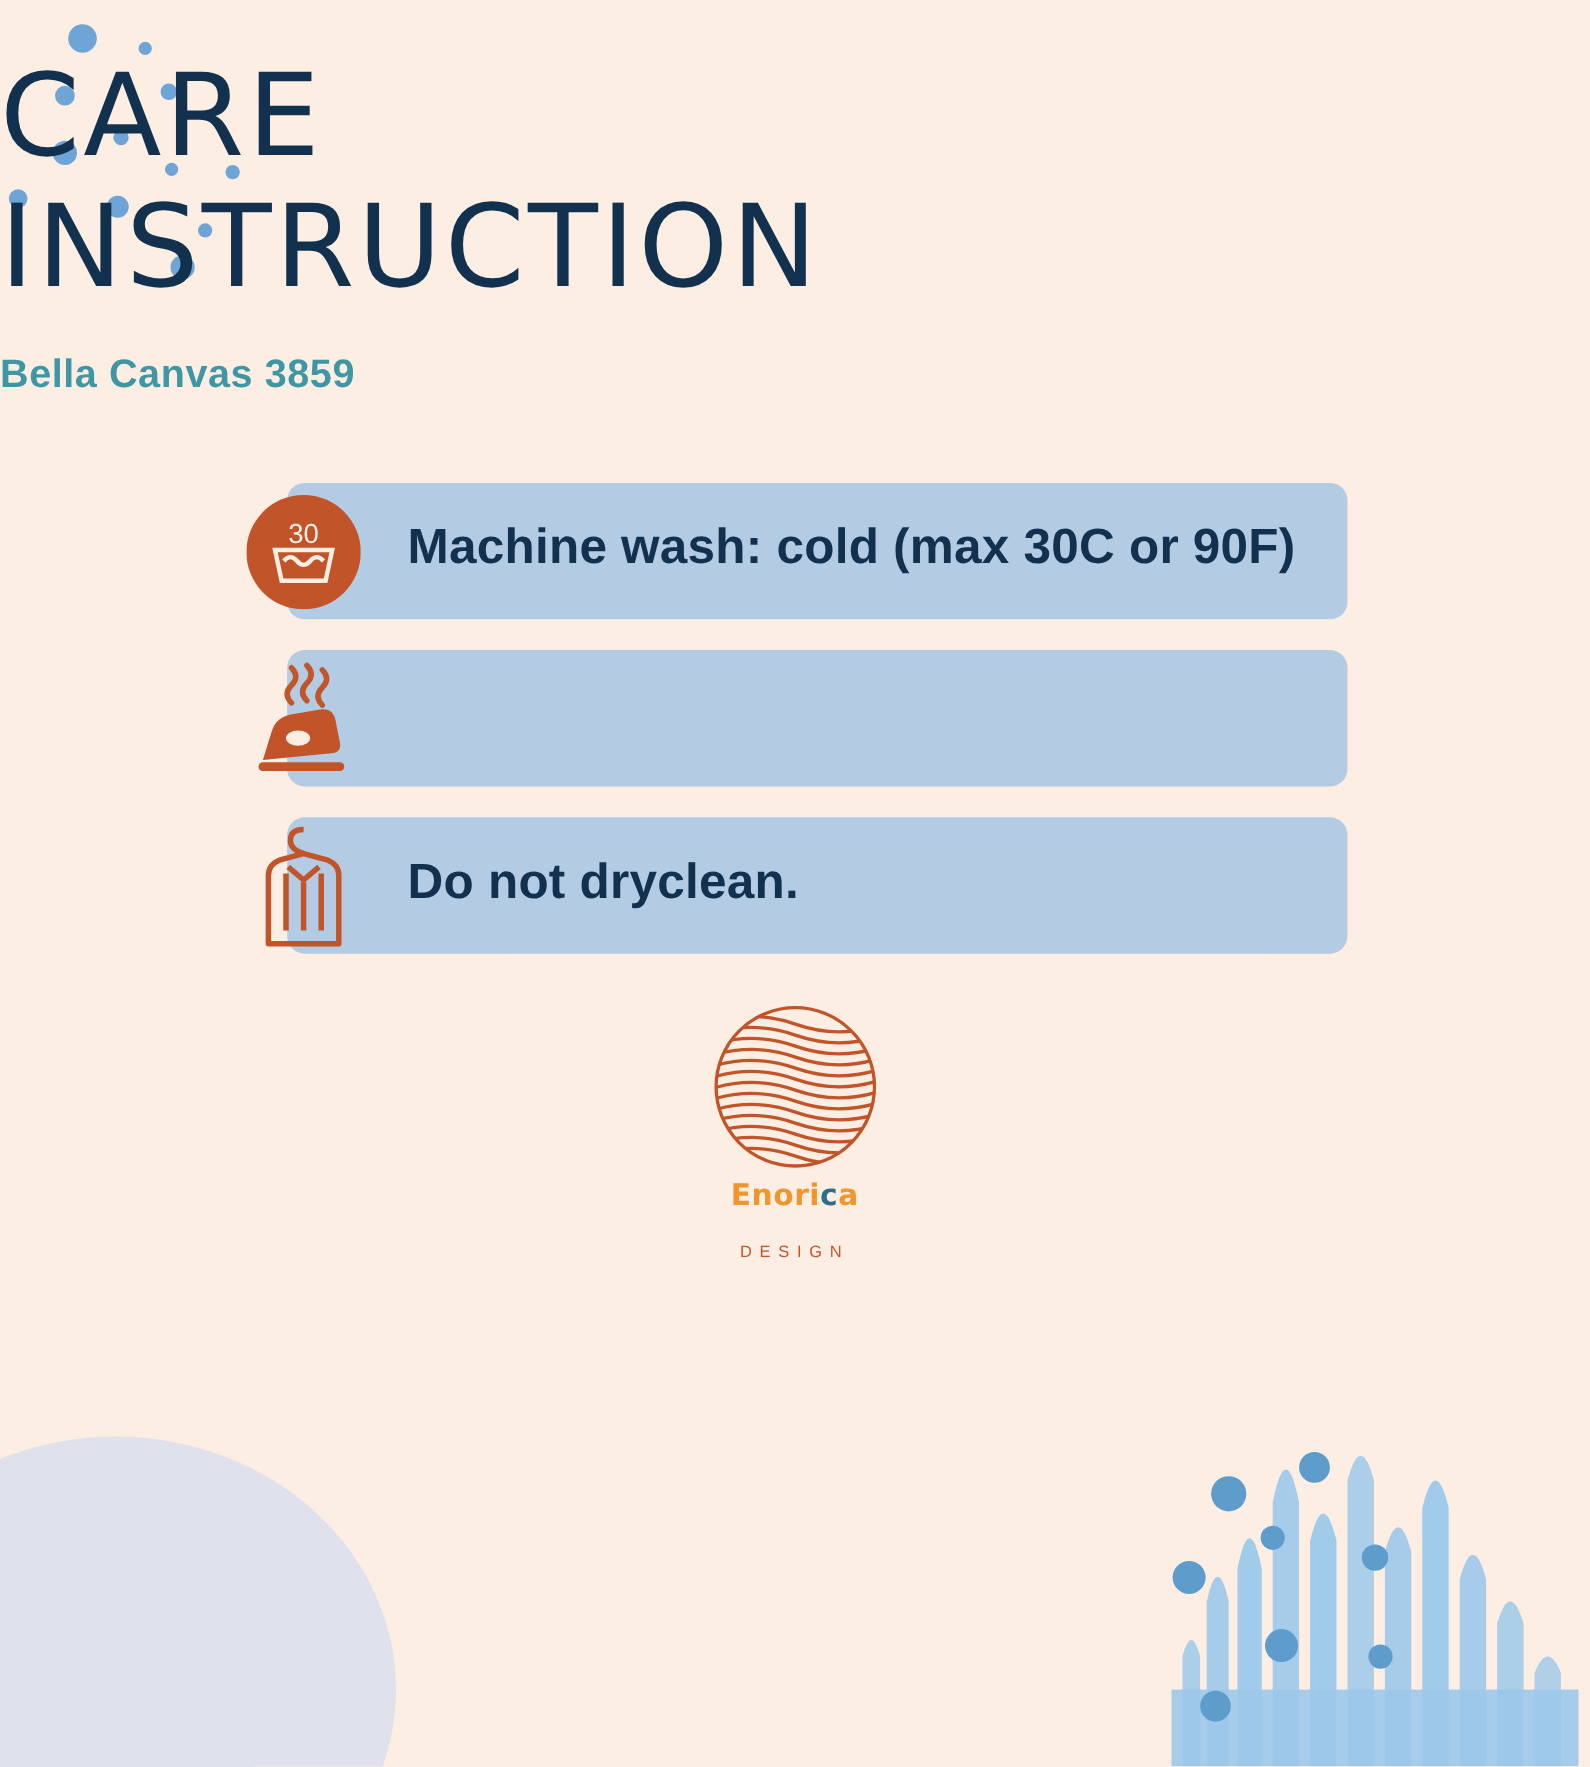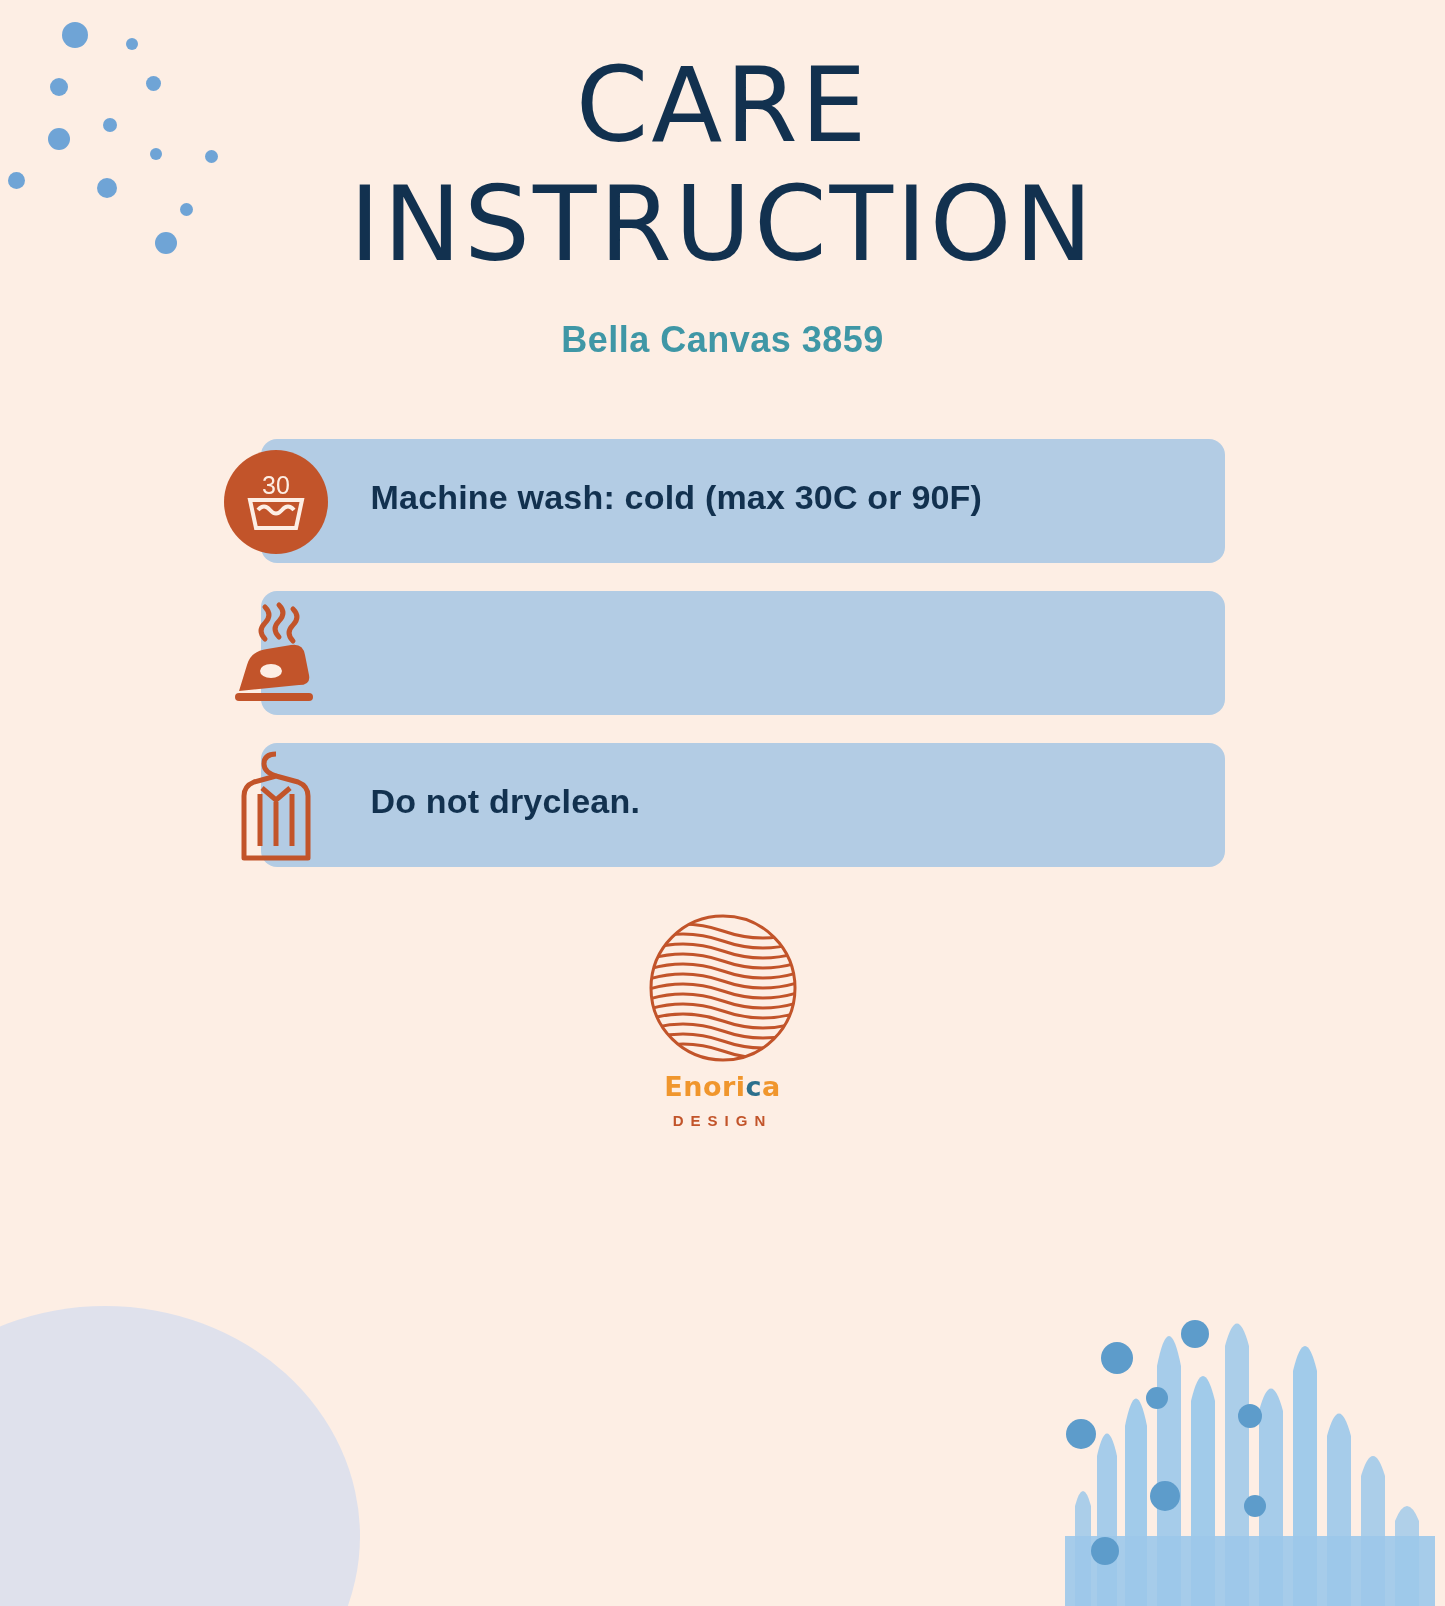--- a/index.html
+++ b/index.html
@@ -40,21 +40,20 @@
     bottom: 0;
     width: 400px;
     height: 300px;
     overflow: hidden;
   }
 
   
   .header {
     position: relative;
     z-index: 5;
-    text-align: center;
     padding-top: 46px;
   }
   .title {
     color: #12314f;
     font-size: 104px;
     line-height: 1.14;
     letter-spacing: 3px;
     font-weight: 400;
     font-family: "DejaVu Sans", sans-serif;
     text-transform: uppercase;
@@ -101,21 +100,21 @@
     justify-content: center;
   }
   .row-label {
     position: absolute;
     left: 150px;
     top: 0;
     height: 116px;
     display: flex;
     align-items: center;
     color: #12314f;
-    font-size: 34px;
+    font-size: 45px;
     font-weight: bold;
     letter-spacing: 0.2px;
   }
 
   
   .logo-block {
     position: relative;
     z-index: 5;
     margin: 46px auto 0 auto;
     width: 300px;
@@ -130,25 +129,25 @@
     margin-top: 8px;
     font-size: 27px;
     font-weight: bold;
     letter-spacing: 0.5px;
     font-family: "DejaVu Sans", sans-serif;
   }
   .logo-name .part-a { color: #f0962d; }
   .logo-name .part-b { color: #2b6f8c; }
   .logo-name .part-c { color: #f0962d; }
   .logo-sub {
-    margin-top: 10px;
+    margin-top: 28px;
     color: #c2542a;
     font-size: 15px;
     letter-spacing: 7px;
-    font-weight: bold;
+    font-weight: normal;
   }
 </style>
 </head>
 <body>
 
 <div>
   <div class="dot" style="left:62px;  top:22px;  width:26px; height:26px;"></div>
   <div class="dot" style="left:126px; top:38px;  width:12px; height:12px;"></div>
   <div class="dot" style="left:50px;  top:78px;  width:18px; height:18px;"></div>
   <div class="dot" style="left:146px; top:76px;  width:15px; height:15px;"></div>

